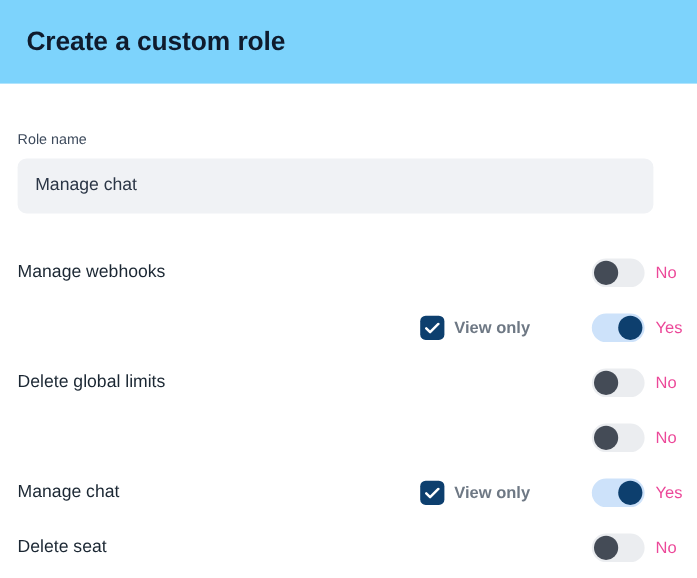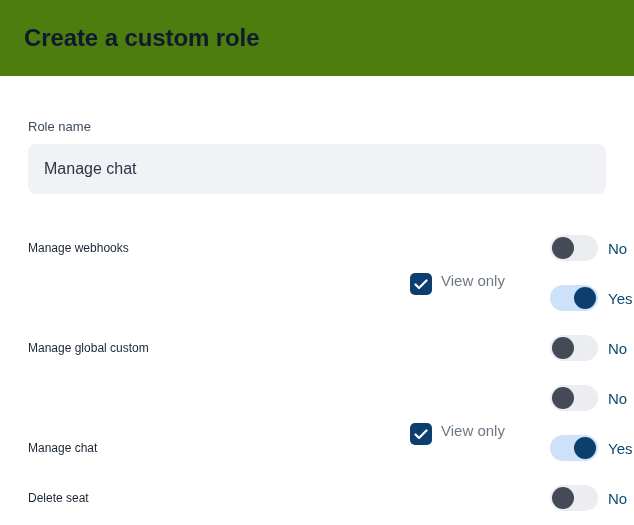--- a/index.html
+++ b/index.html
@@ -17,37 +17,37 @@
 
   .page {
     position: relative;
     width: 634px;
     height: 525px;
   }
 
   
   .header {
     height: 76px;
-    background: #4d7c0f;
+    background: #7dd3fc;
     display: flex;
     align-items: center;
     padding: 0 24px;
     box-sizing: border-box;
   }
   .header-title {
     font-size: 24px;
     font-weight: bold;
     color: #0f1b2d;
     letter-spacing: -0.1px;
     line-height: 1;
   }
 
   
   .content {
-    padding: 0 28px;
+    padding: 0 16px;
     box-sizing: border-box;
   }
 
   .field-block {
     padding-top: 44px;
   }
   .field-label {
     font-size: 13px;
     color: #3d4a5c;
     line-height: 1;
@@ -75,35 +75,36 @@
   .perm-list {
     margin-top: 29px;
   }
   .perm-row {
     height: 50px;
     display: flex;
     align-items: center;
     position: relative;
   }
   .perm-label {
-    font-size: 12px;
+    font-size: 16px;
     color: #1b2733;
     line-height: 1;
     flex: 1 1 auto;
     white-space: nowrap;
   }
 
   .viewonly-group {
     position: absolute;
-    left: 382px;
+    left: 366px;
     top: 0;
     height: 50px;
     display: flex;
-    align-items: flex-start;
+    align-items: center;
     gap: 9px;
+    font-weight: bold;
   }
   .checkbox {
     width: 22px;
     height: 22px;
     border-radius: 5px;
     background: #0d3f6e;
     display: flex;
     align-items: center;
     justify-content: center;
     flex: 0 0 auto;
@@ -150,21 +151,21 @@
   }
   .switch.on {
     background: #cde2fa;
   }
   .switch.on .knob {
     left: 24px;
     background: #0d3f6e;
   }
   .switch-text {
     font-size: 15px;
-    color: #0c4a6e;
+    color: #ec4899;
     line-height: 1;
     white-space: nowrap;
   }
 </style>
 </head>
 <body>
 
 <div class="page">
 
   <div class="header">
@@ -198,21 +199,21 @@
             <div class="viewonly-text">View only</div>
           </div>
           <div class="toggle-group">
             <div class="switch on">
               <div class="knob"></div>
             </div>
             <div class="switch-text">Yes</div>
           </div>
         </div>
         <div class="perm-row">
-          <div class="perm-label">Manage global custom</div>
+          <div class="perm-label">Delete global limits</div>
           <div class="toggle-group">
             <div class="switch off">
               <div class="knob"></div>
             </div>
             <div class="switch-text">No</div>
           </div>
         </div>
         <div class="perm-row">
           <div class="toggle-group">
             <div class="switch off">

